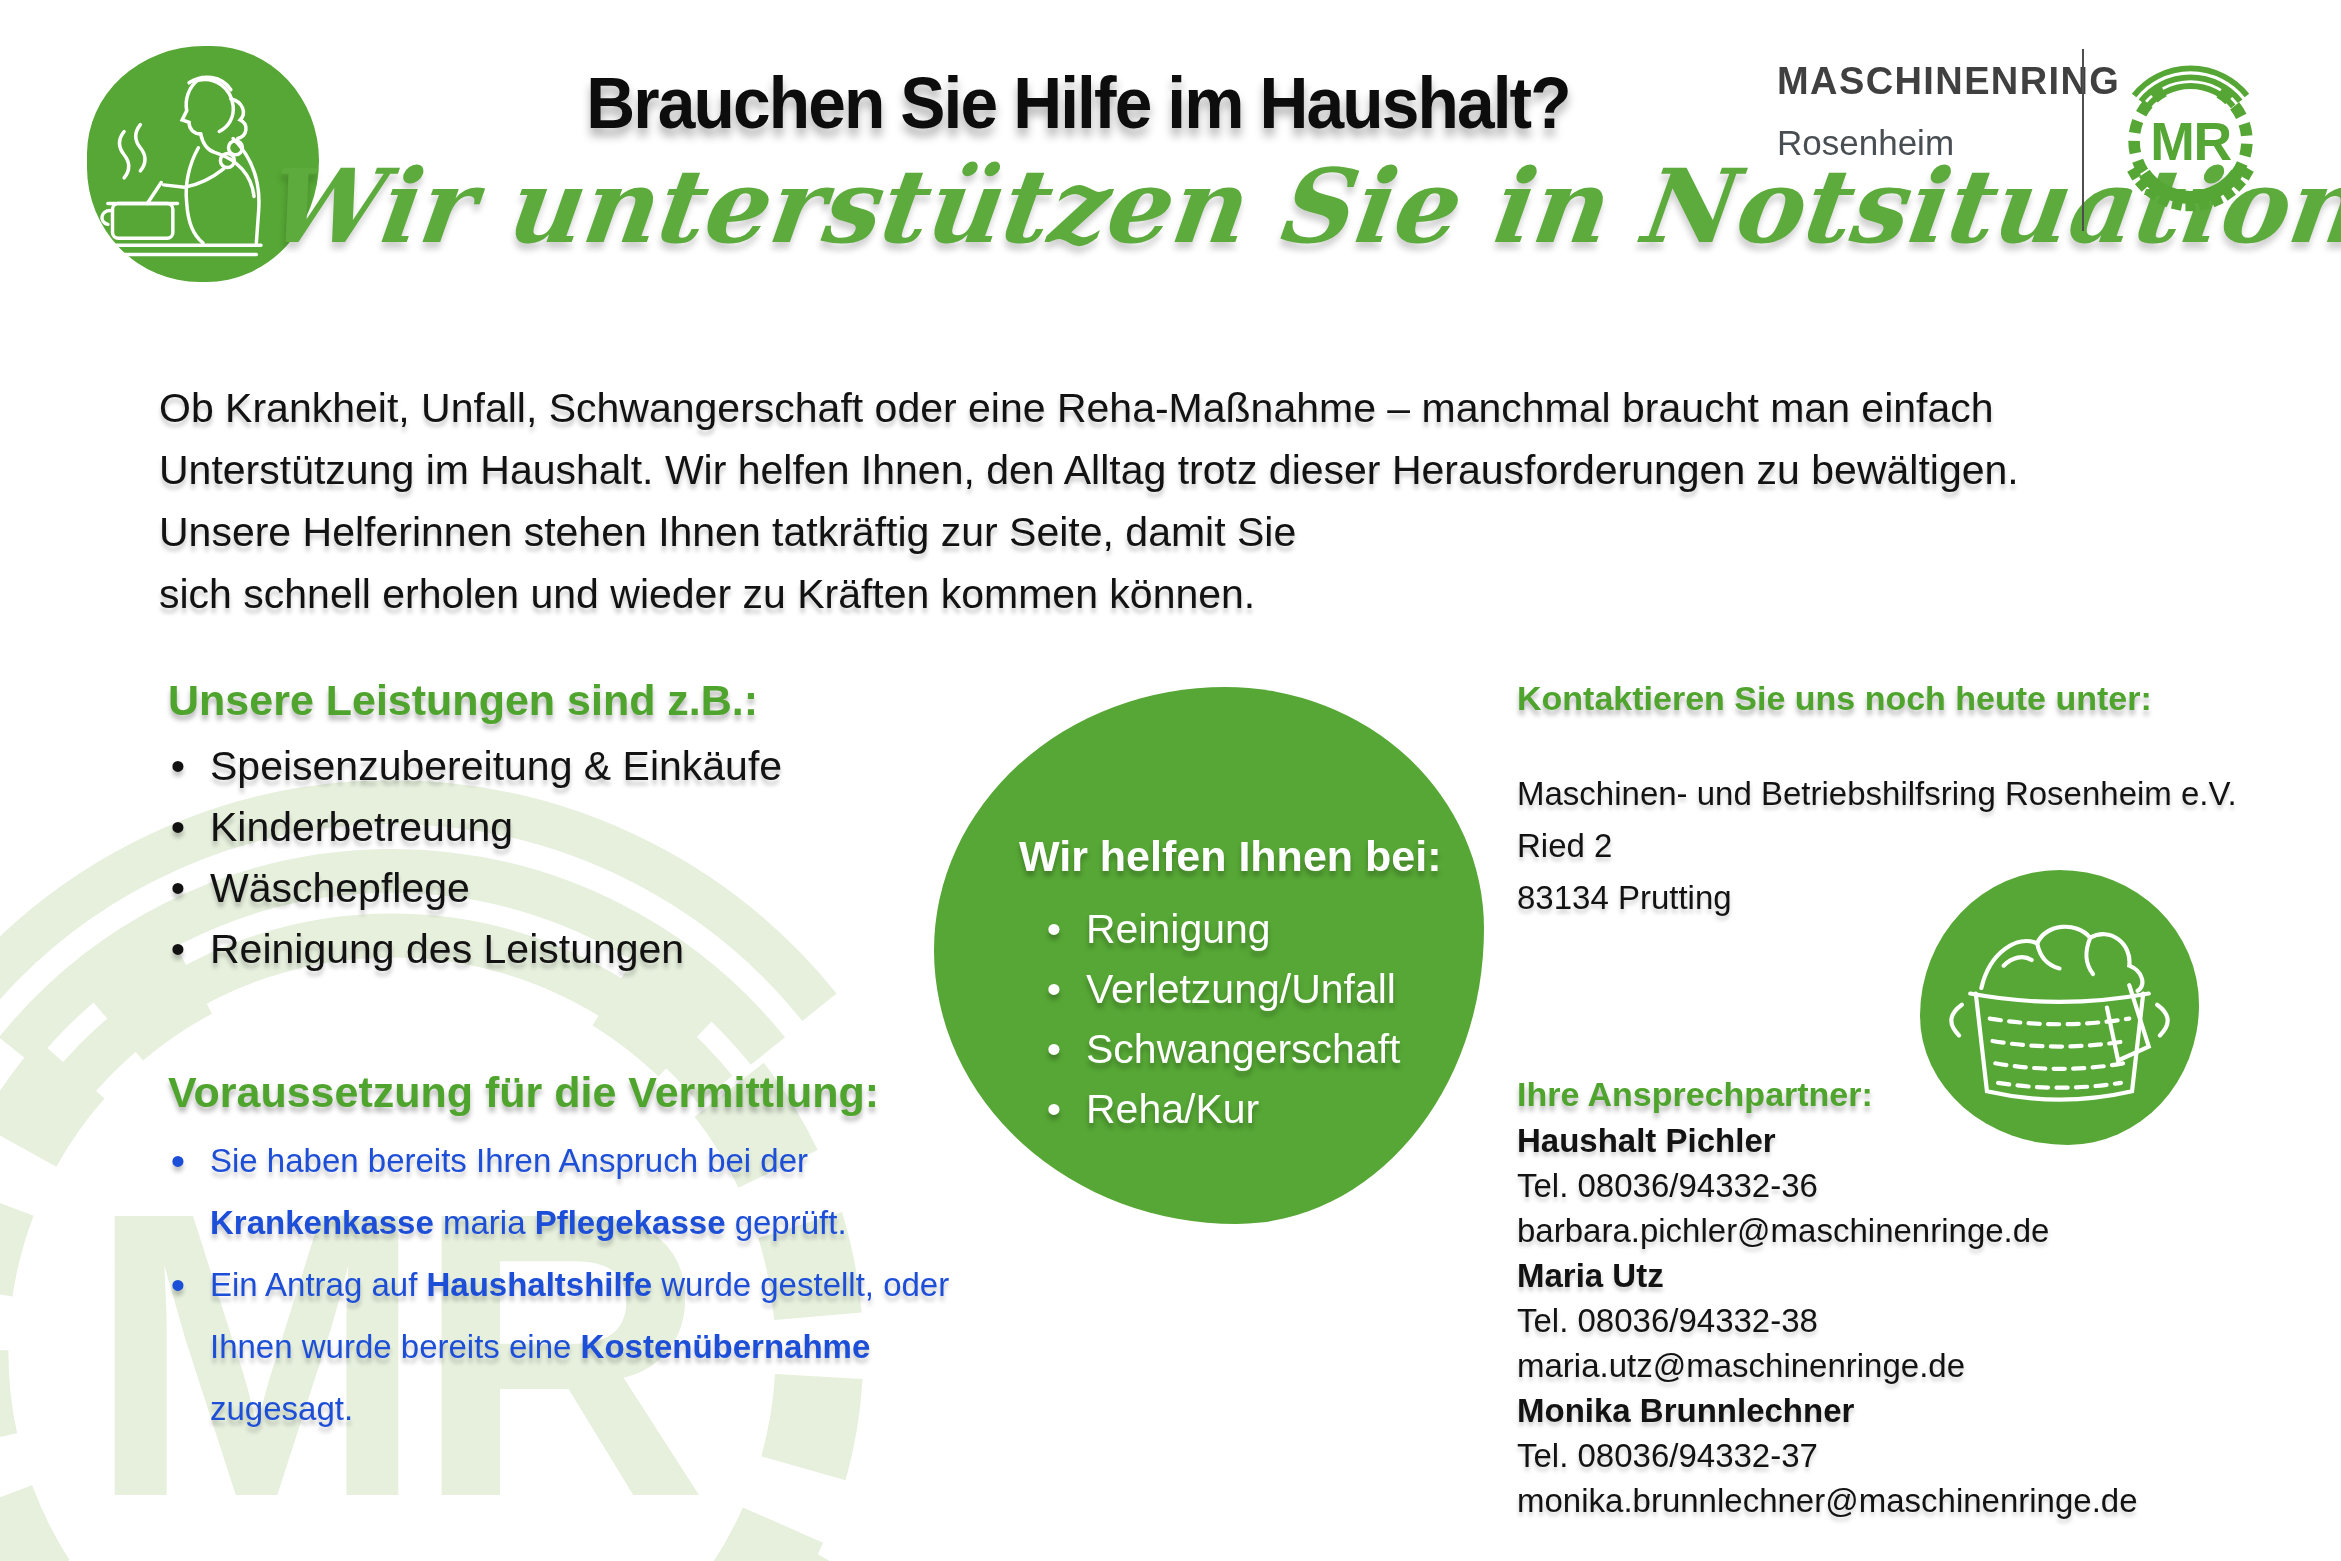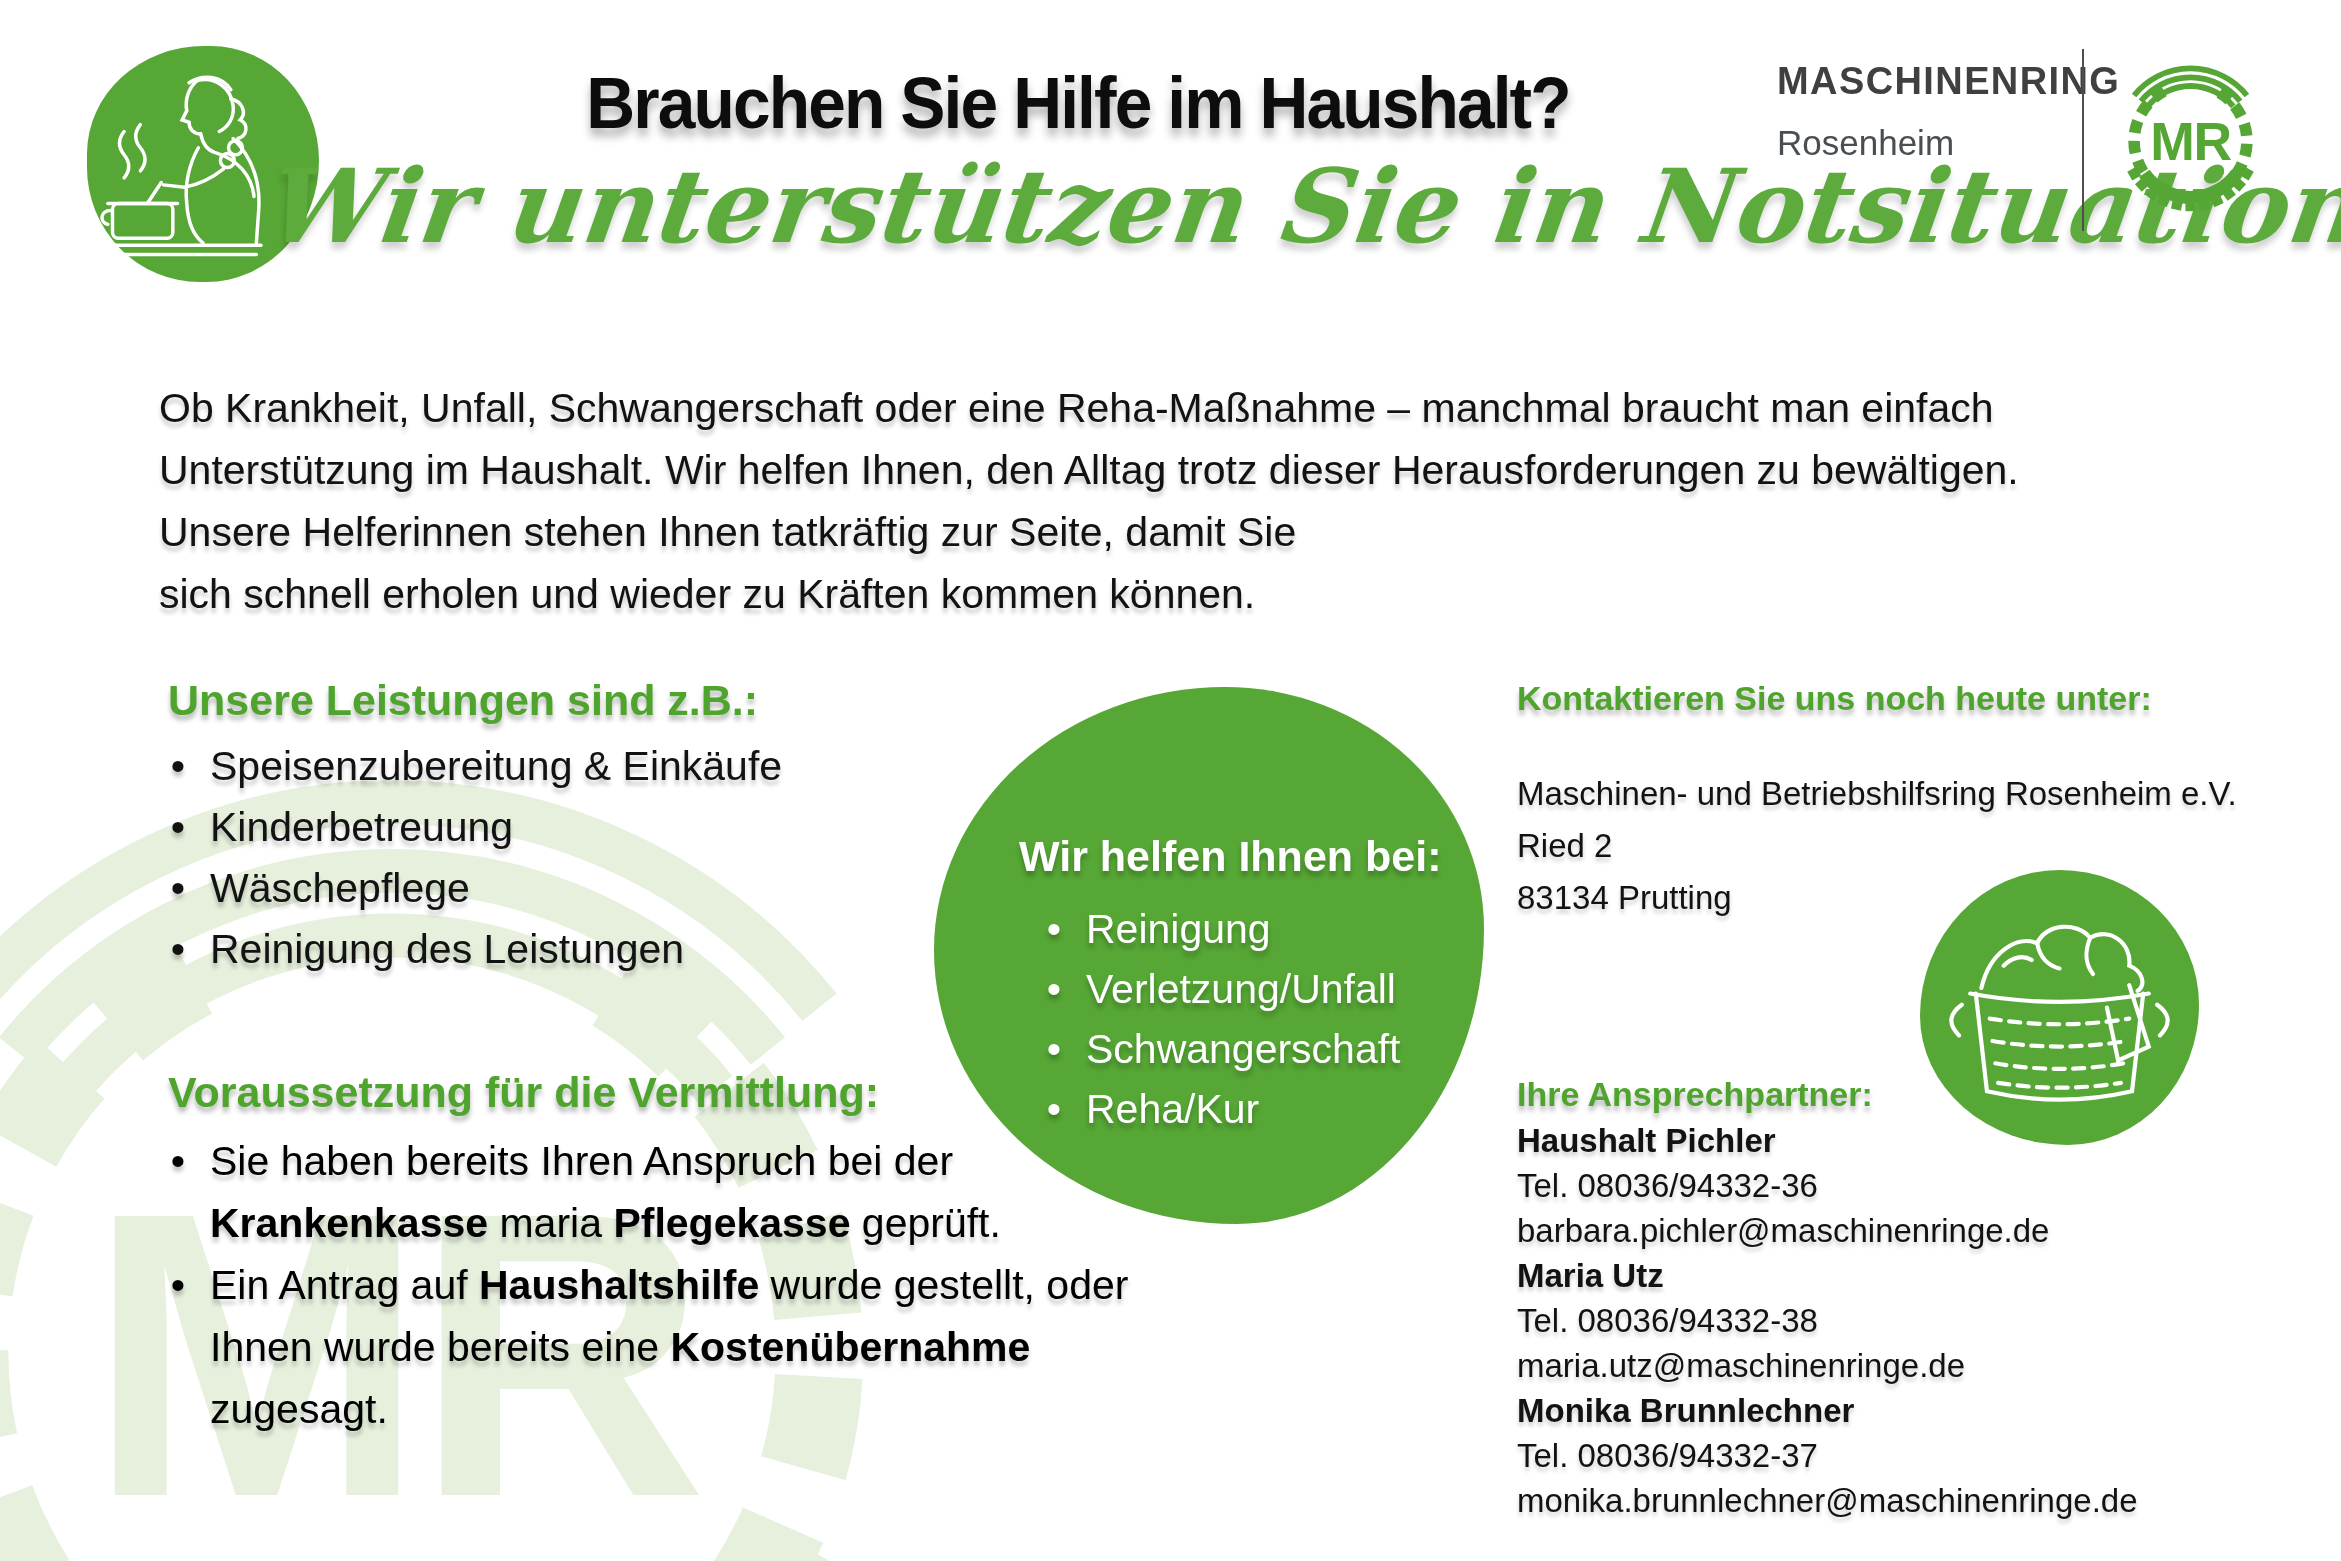--- a/index.html
+++ b/index.html
@@ -177,21 +177,21 @@
 <div class="abs help-blob"></div>
 <div class="abs help-h">Wir helfen Ihnen bei:</div>
 <ul class="abs blist help-list">
   <li>Reinigung</li>
   <li>Verletzung/Unfall</li>
   <li>Schwangerschaft</li>
   <li>Reha/Kur</li>
 </ul>
 
 <div class="abs green-h req-h">Voraussetzung für die Vermittlung:</div>
-<div class="abs req-list" style="font-size:41px;line-height:62px;color:#000000;text-shadow:0 4.7px 4.7px rgba(0,0,0,0.22);">
+<div class="abs req-list" style="font-size:33px;line-height:62px;color:#1d4ed8;text-shadow:0 4.7px 4.7px rgba(0,0,0,0.22);">
   <div class="req-first">
     <span>Sie haben bereits Ihren Anspruch bei der</span>
   </div>
   <div class="req-line">
     <span class="b">Krankenkasse</span><span> maria </span><span class="b">Pflegekasse</span><span> geprüft.</span>
   </div>
   <div class="req-first">
     <span>Ein Antrag auf </span><span class="b">Haushaltshilfe</span><span> wurde gestellt, oder</span>
   </div>
   <div class="req-line">

